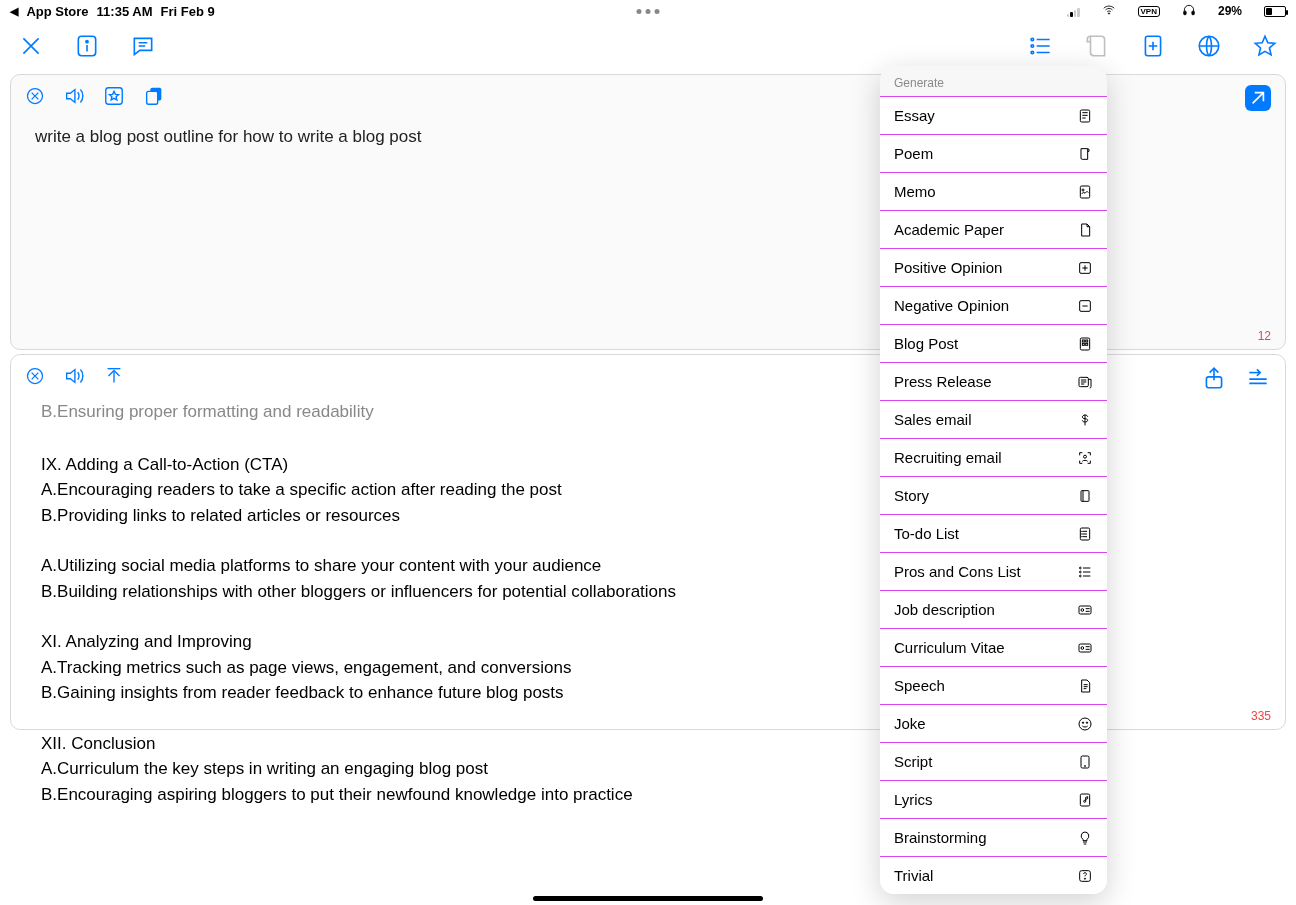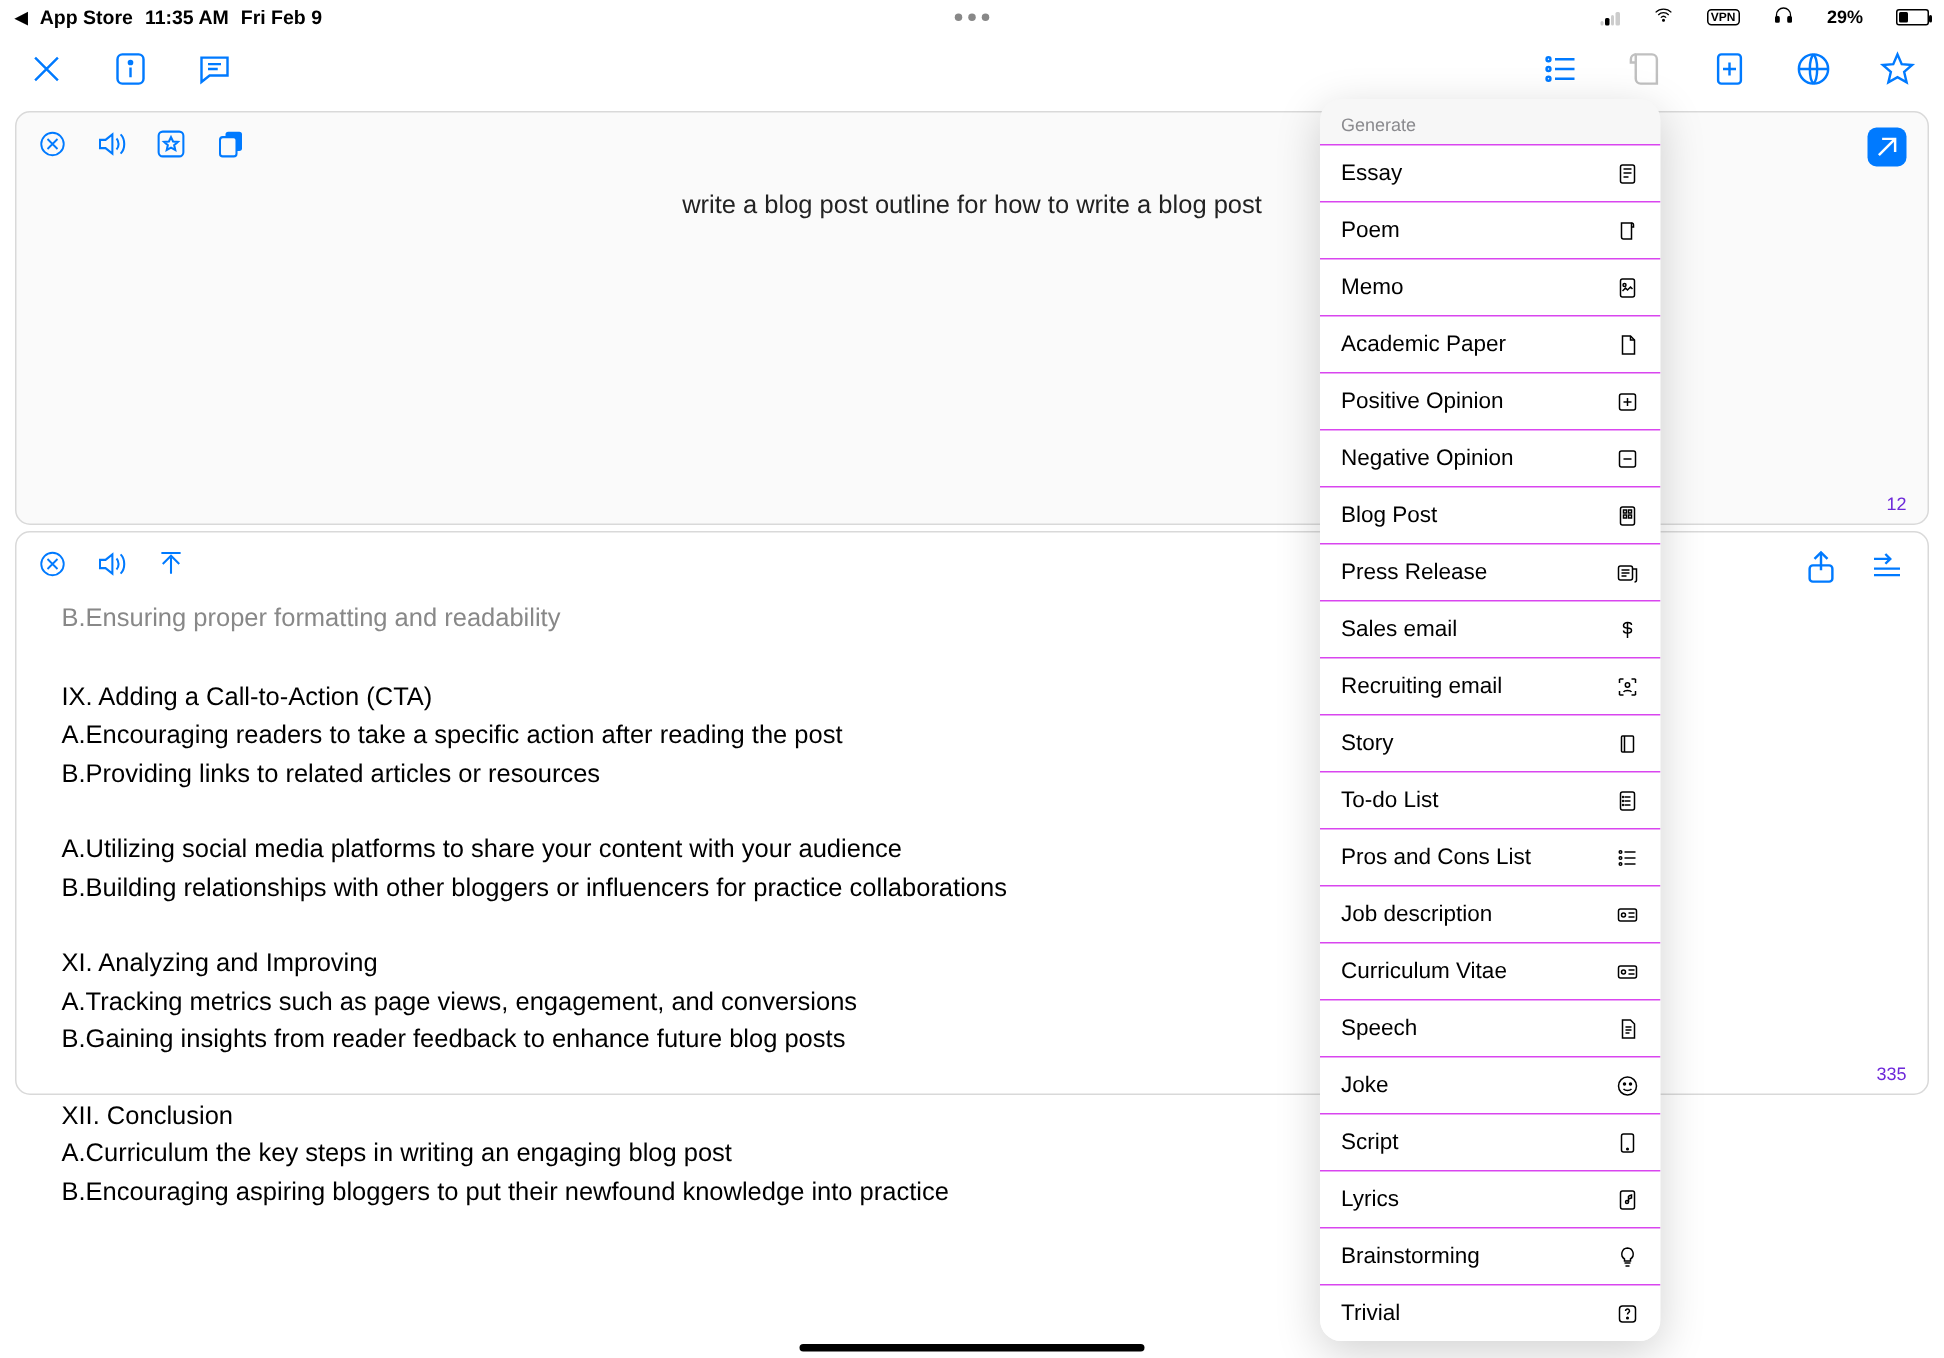--- a/index.html
+++ b/index.html
@@ -9,25 +9,25 @@
   .status-right { display: flex; align-items: center; gap: 22px; font-size: 12px; }
   .status-center { position: absolute; left: 50%; transform: translateX(-50%); display:flex; gap:4px; color:#888;}
   .dot { width:5px; height:5px; border-radius:50%; background:#888; }
   .toolbar { height: 48px; display: flex; align-items: center; justify-content: space-between; padding: 0 18px; }
   .toolbar-left, .toolbar-right { display:flex; align-items:center; gap: 30px; }
   .icon { width: 26px; height: 26px; display:flex; align-items:center; justify-content:center; }
   .blue { color: #007aff; stroke:#007aff; }
   .gray { color: #c0c0c0; stroke:#c0c0c0; }
   svg { width: 100%; height: 100%; fill:none; stroke-width:1.5; }
   .card { border: 1px solid #d9d9d9; border-radius: 10px; margin: 4px 10px; position: relative; background:#fafafa;}
-  #card1 { height: 276px; text-align: center; }
+  #card1 { height: 276px; }
   #card2 { height: 376px; background:#fff; }
   .card-toolbar { display:flex; align-items:center; gap:18px; padding: 10px 14px; position:relative;}
   .card-toolbar .right { position:absolute; right:14px; top:10px; display:flex; gap:18px;}
-  .card-count { position:absolute; right:14px; bottom:6px; font-size:12px; color:#6d28d9;}
+  .card-count { position:absolute; right:14px; bottom:6px; font-size:12px; color:#ef4444;}
   .prompt-text { padding: 10px 24px; font-size:17px; color:#222; }
   .output-text { padding: 4px 30px 10px; font-size:17px; color:#000; line-height:1.5; overflow:hidden;}
   .output-text p { margin: 0; }
   .output-text .line { white-space: pre-wrap; }
   .output-text .clipped { color:#888; position:relative; top:-2px;}
   .blank { height: 25px; }
   .menu { position:absolute; top:66px; left:880px; width:227px; background:#f7f7f7; border-radius:14px; box-shadow: 0 8px 30px rgba(0,0,0,.18); z-index:10; overflow:hidden;}
   .menu-header { font-size:12px; color:#8a8a8e; padding:10px 14px 6px;}
   .menu-item { display:flex; align-items:center; justify-content:space-between; padding:10px 14px; font-size:15px; color:#000; border-top:1px solid #d946ef; background:#fff; cursor:pointer;}
   .menu-item .mi-icon { width:16px; height:16px; color:#000; stroke:#000;}
@@ -227,21 +227,21 @@
     </div>
   </div>
   <div class="output-text" id="output-lines">
       <p class="line clipped">B.Ensuring proper formatting and readability</p>
       <p class="blank">&nbsp;</p>
       <p class="line">IX. Adding a Call-to-Action (CTA)</p>
       <p class="line">A.Encouraging readers to take a specific action after reading the post</p>
       <p class="line">B.Providing links to related articles or resources</p>
       <p class="blank">&nbsp;</p>
       <p class="line">A.Utilizing social media platforms to share your content with your audience</p>
-      <p class="line">B.Building relationships with other bloggers or influencers for practice collaborations</p>
+      <p class="line">B.Building relationships with other bloggers or influencers for potential collaborations</p>
       <p class="blank">&nbsp;</p>
       <p class="line">XI. Analyzing and Improving</p>
       <p class="line">A.Tracking metrics such as page views, engagement, and conversions</p>
       <p class="line">B.Gaining insights from reader feedback to enhance future blog posts</p>
       <p class="blank">&nbsp;</p>
       <p class="line">XII. Conclusion</p>
       <p class="line">A.Curriculum the key steps in writing an engaging blog post</p>
       <p class="line">B.Encouraging aspiring bloggers to put their newfound knowledge into practice</p>
     </div>
   <div class="card-count">335</div>

